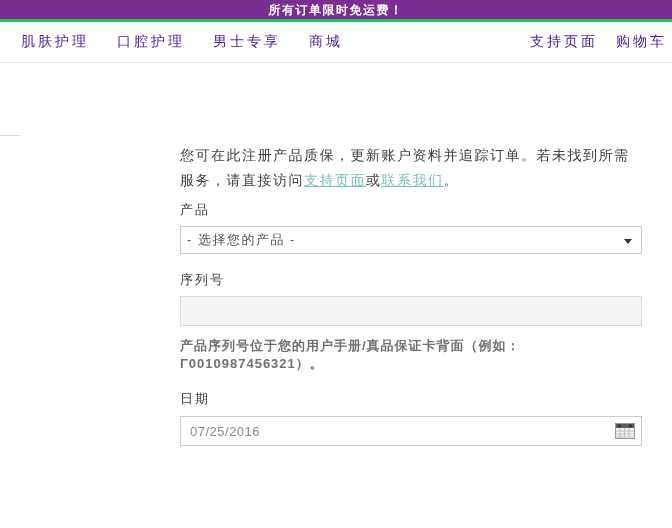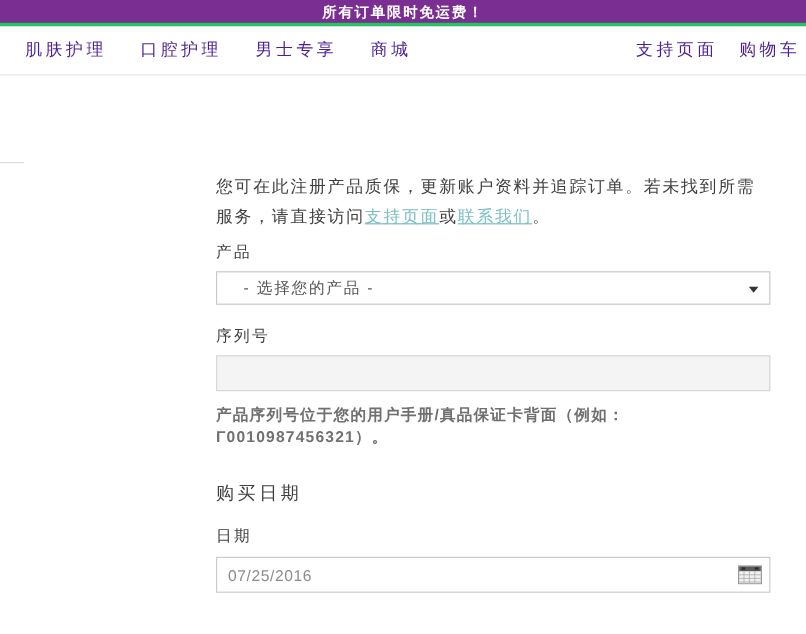--- a/index.html
+++ b/index.html
@@ -62,21 +62,21 @@
     font-size: 13px; color: #3e3e3e; letter-spacing: 2px;
     margin-top: 17px;
   }
   .field-label.first { margin-top: 8px; }
 
   .select-box {
     margin-top: 7px;
     width: 100%; height: 28px;
     border: 1px solid #c9c9c9; background: #ffffff;
     display: flex; align-items: center;
-    padding: 0 22px;
+    padding: 0 6px;
     cursor: pointer; position: relative;
   }
   .select-box .select-value {
     font-size: 13px; color: #555555; letter-spacing: 1.5px;
   }
   .select-box .caret {
     position: absolute; right: 9px; top: 12px;
     width: 0; height: 0;
     border-left: 4px solid transparent;
     border-right: 4px solid transparent;
@@ -149,21 +149,20 @@
   <div class="select-box">
     <span class="select-value">- 选择您的产品 -</span>
     <span class="caret"></span>
   </div>
 
   <label class="field-label">序列号</label>
   <input class="text-input" type="text" value="" style="">
 
   <p class="help-text">产品序列号位于您的用户手册/真品保证卡背面（例如：Γ0010987456321）。</p>
 
-  <h3 class="section-heading">购买日期</h3>
 
   <label class="field-label">日期</label>
   <div class="date-wrap">
     <input class="date-input" type="text" value="07/25/2016" style="">
     <svg class="cal-btn" viewBox="0 0 20 16" xmlns="http://www.w3.org/2000/svg">
       <rect x="0.5" y="0.5" width="19" height="15" fill="#f2f2f2" stroke="#9a9a9a"></rect>
       <rect x="1" y="1" width="18" height="4" fill="#5a5a5a"></rect>
       <rect x="3" y="1.8" width="3" height="2" fill="#2c2c2c"></rect>
       <rect x="14" y="1.8" width="3" height="2" fill="#2c2c2c"></rect>
       <path d="M1 8 H19 M1 11 H19 M1 14 H19 M5 5 V16 M9.5 5 V16 M14 5 V16" stroke="#b5b5b5" stroke-width="0.8" fill="none"></path>

